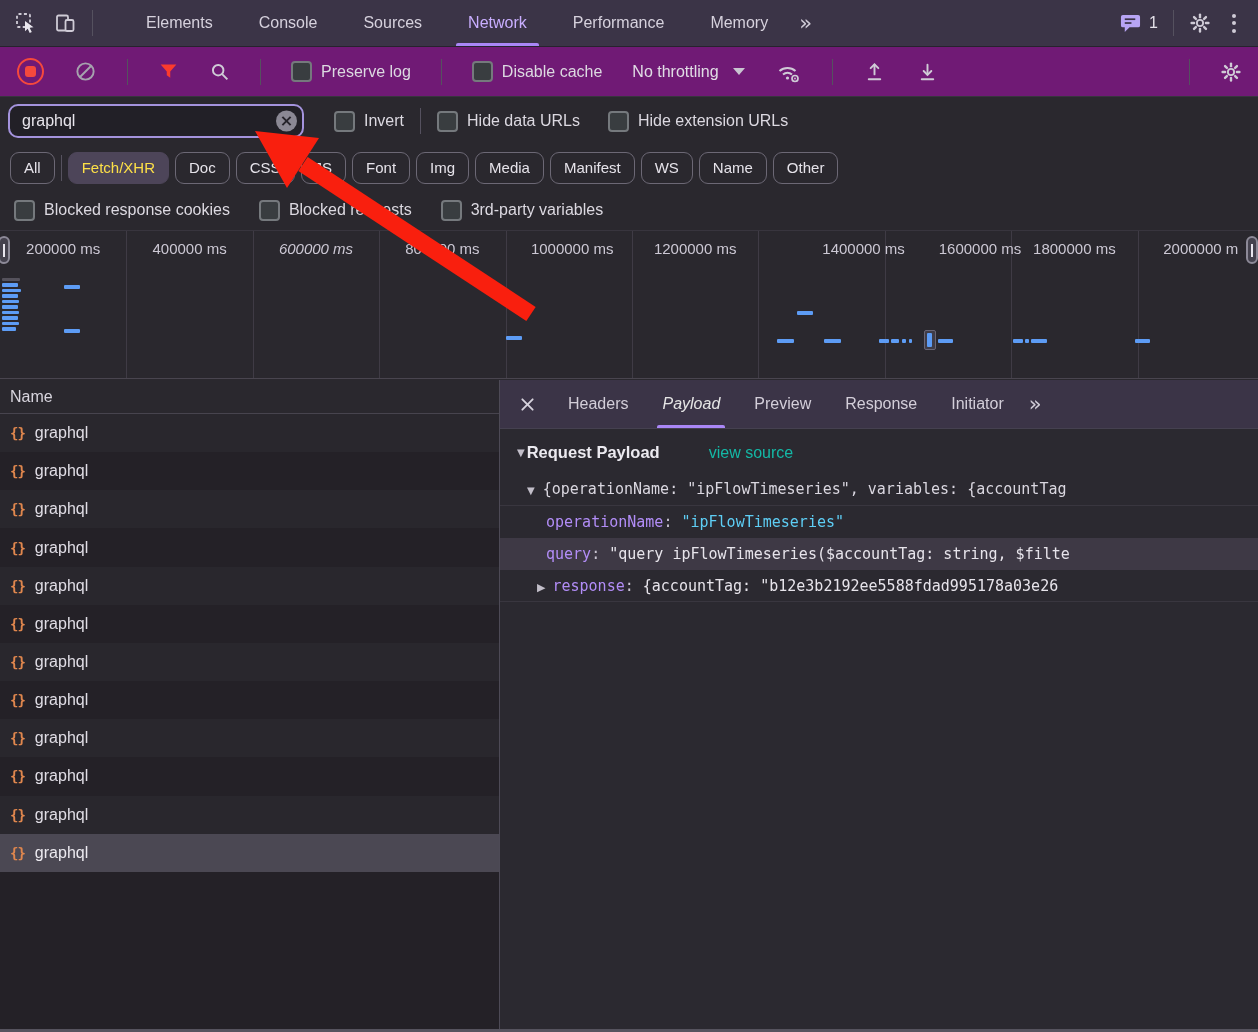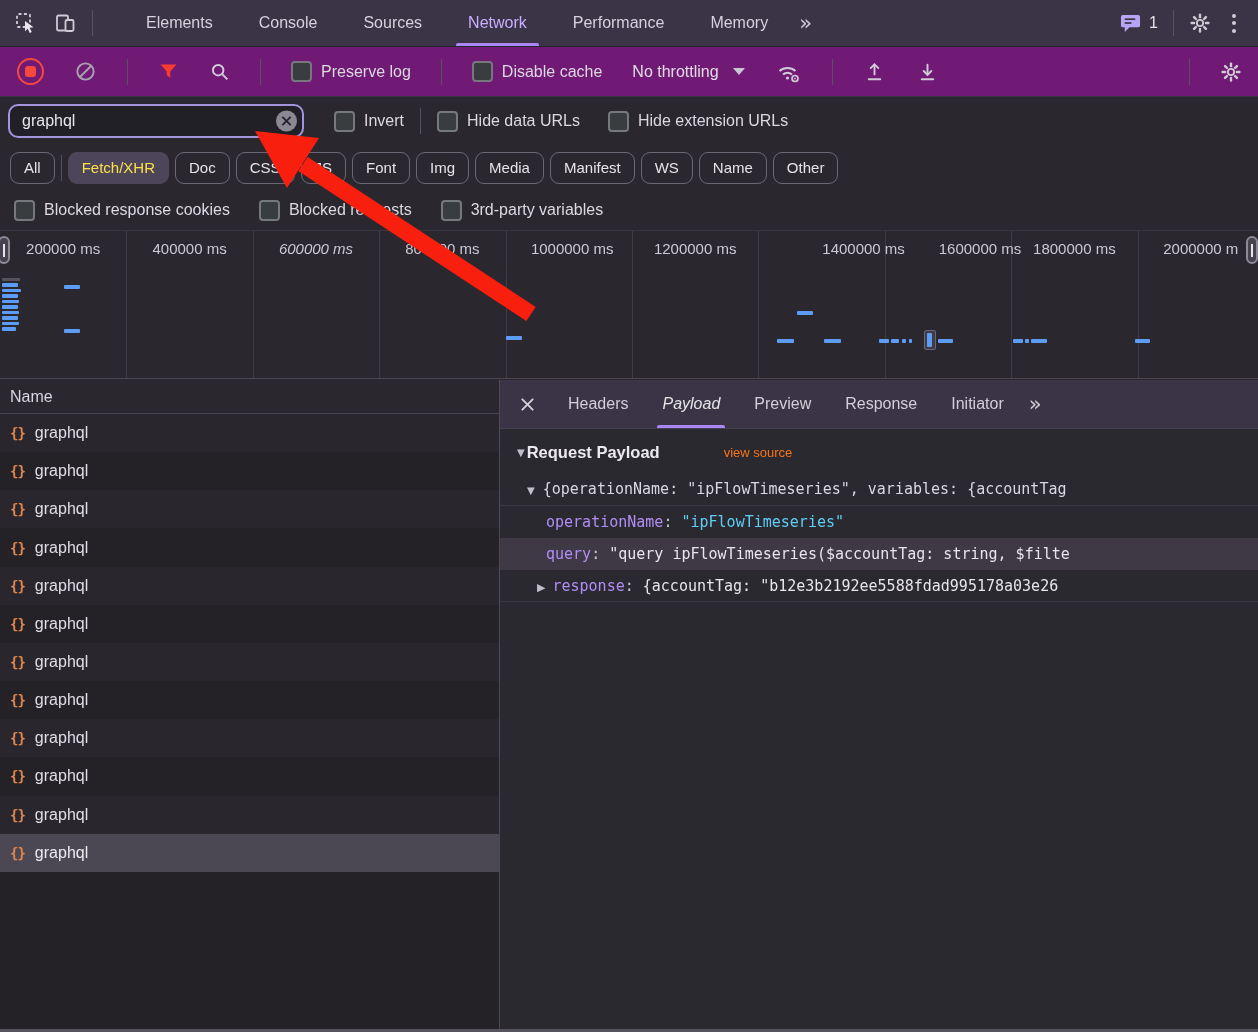--- a/index.html
+++ b/index.html
@@ -98,21 +98,21 @@
   .dtab.active{color:#e5e5e5;font-style:italic;}
   .dtab.active::after{content:"";position:absolute;left:12px;right:12px;bottom:0;height:3px;
                background:var(--accent);border-radius:2px 2px 0 0;}
   .close-x{margin-right:12px;padding:4px;}
 
   
   .payload{flex:1;overflow:hidden;}
   .payload-header{display:flex;align-items:center;padding:14px 0 11px 17px;}
   .tri{font-family:"DejaVu Sans",sans-serif;font-size:10px;color:#c2bec9;flex:none;}
   .payload-title{font-size:16.5px;font-weight:bold;color:#eceaf0;margin-left:2px;}
-  .view-source{margin-left:64px;font-size:13px;color:#f97316;}
+  .view-source{margin-left:49px;font-size:16px;color:#14b8a6;}
   .mono{font-family:"DejaVu Sans Mono",monospace;font-size:15px;white-space:pre;overflow:hidden;}
   .pl-summary{height:33px;line-height:33px;padding-left:27px;color:#dad7e0;
               border-bottom:1px solid #39363f;box-sizing:border-box;}
   .pl-summary .tri{margin-right:8px;}
   .pl-row{height:32px;line-height:32px;padding-left:46px;box-sizing:border-box;}
   .pl-row.exp{padding-left:37px;}
   .pl-row.hl{background:#3e3945;}
   .pl-row:last-child{border-bottom:1px solid #39363f;}
   .pl-row .tri{margin-right:7px;font-size:11px;}
   .k{color:var(--key-purple);}

